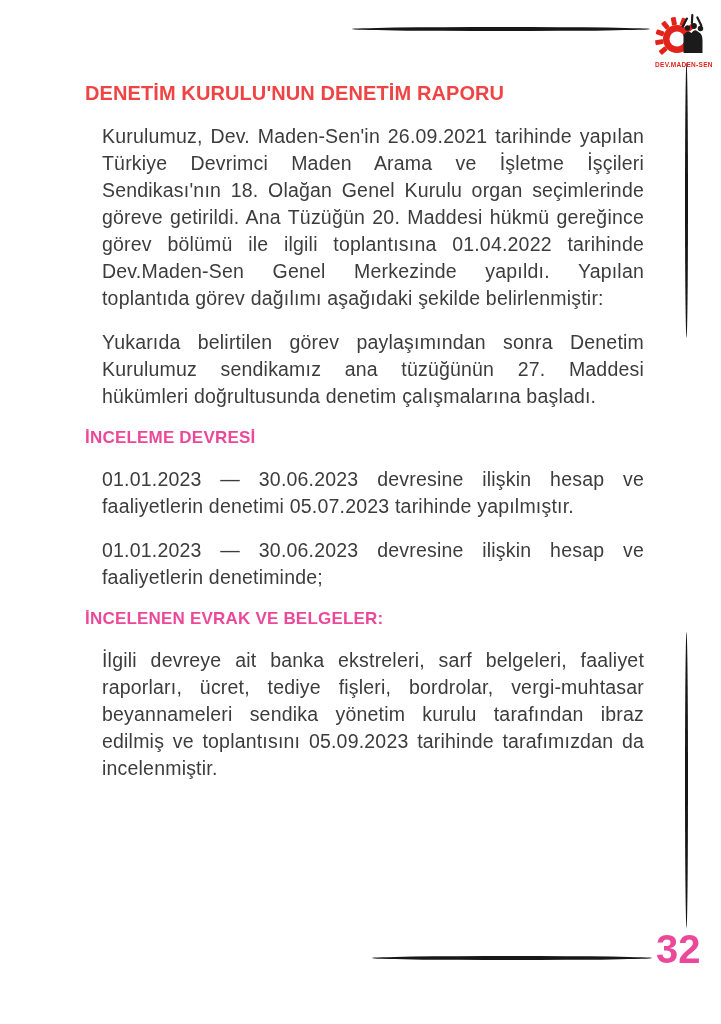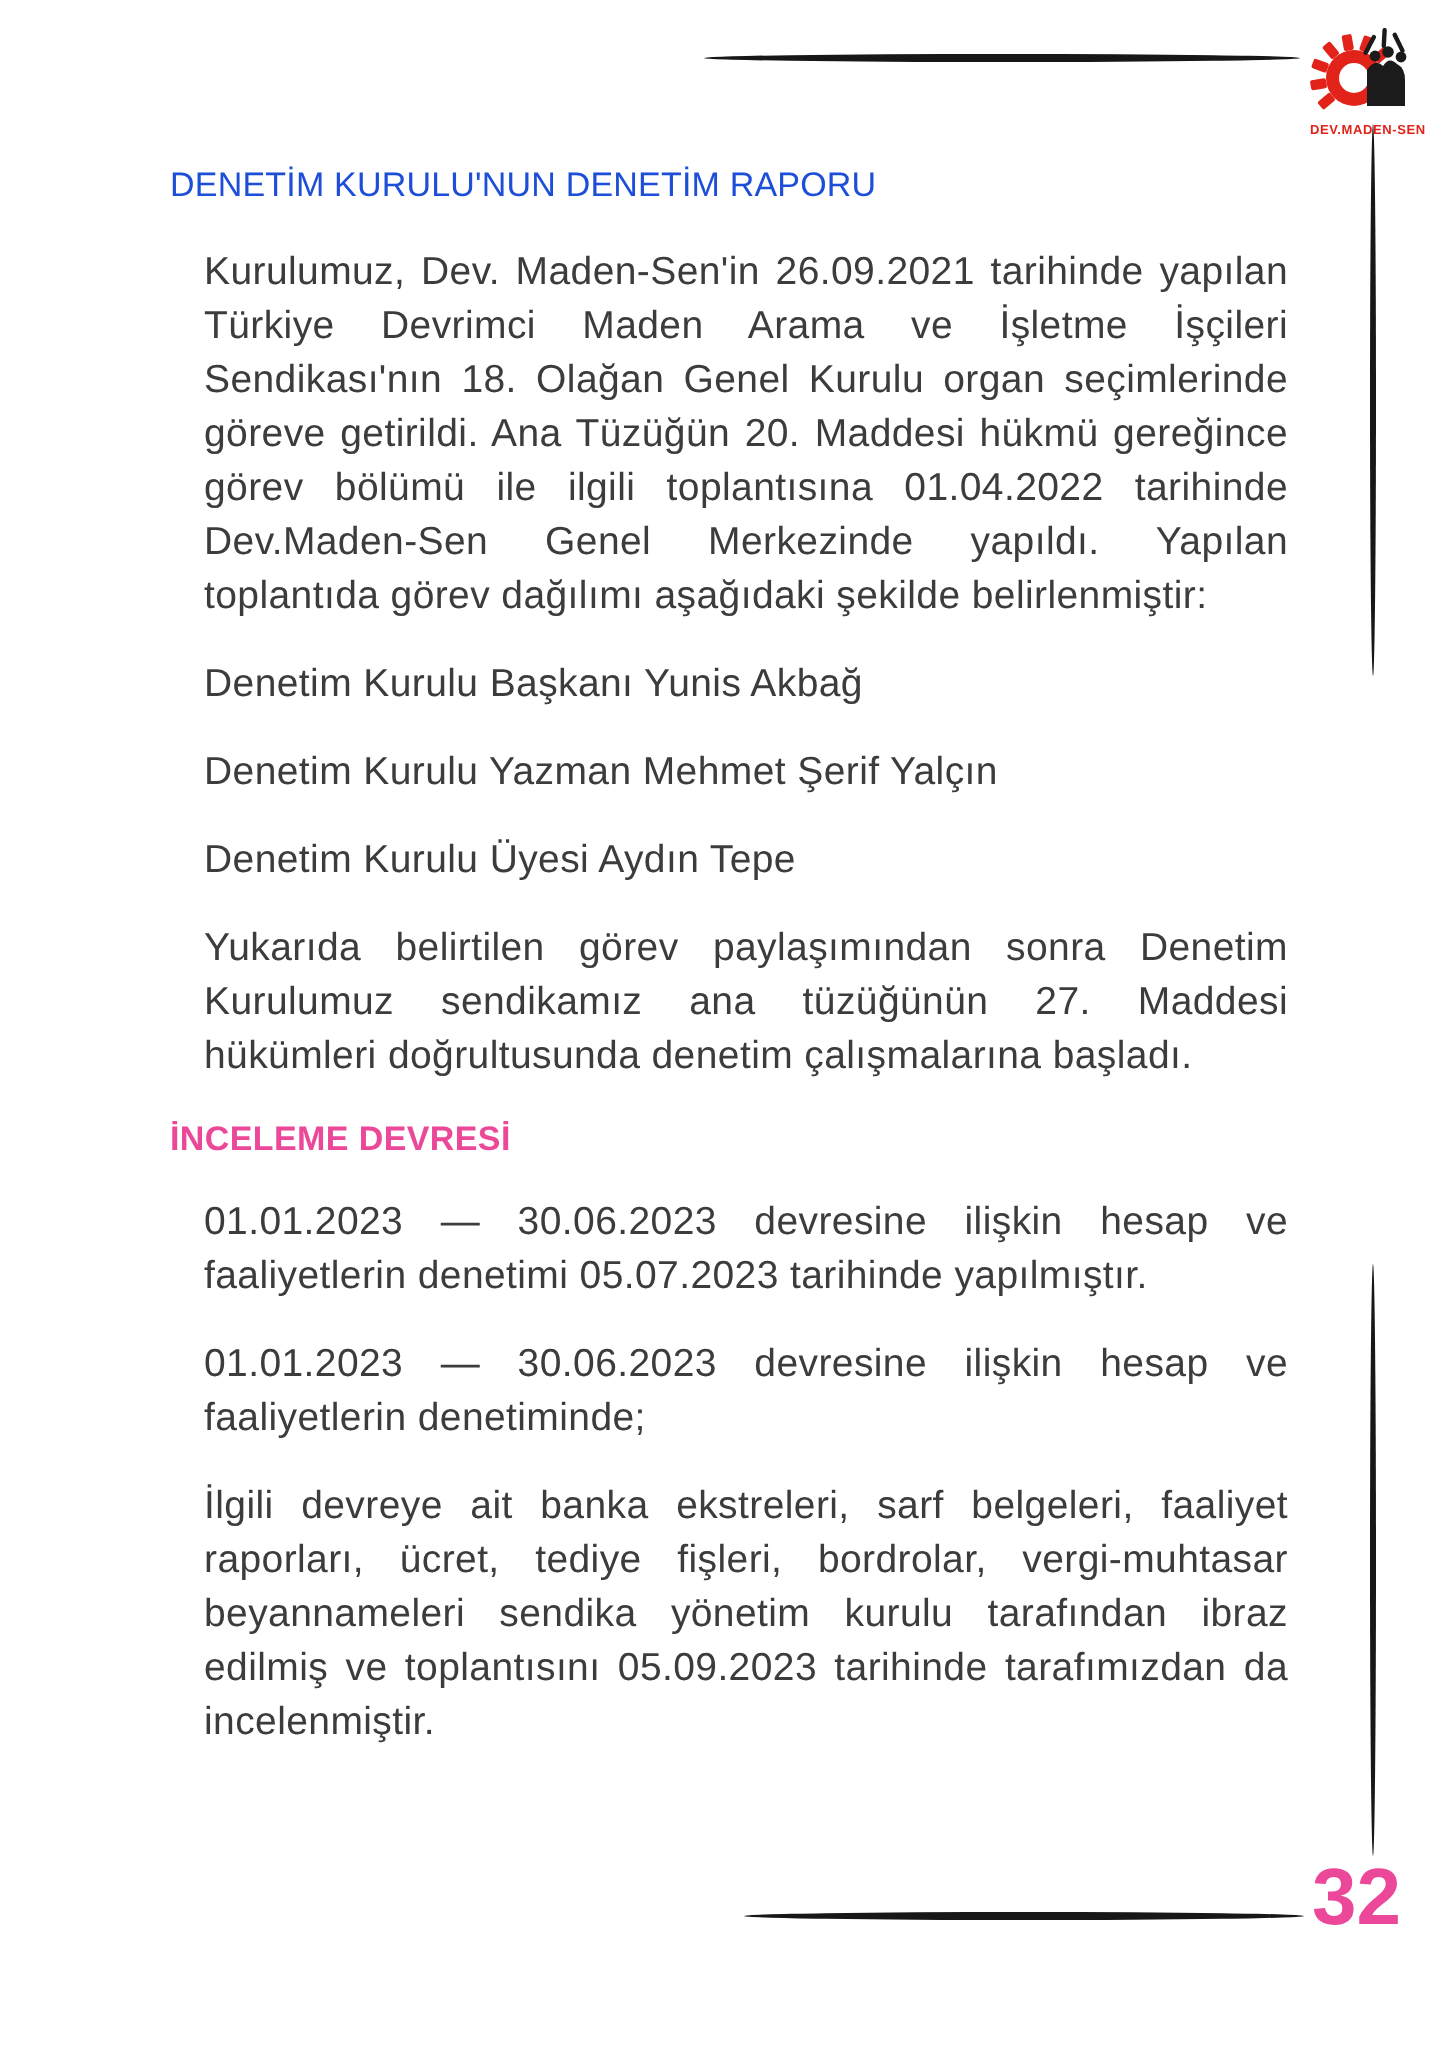--- a/index.html
+++ b/index.html
@@ -25,22 +25,22 @@
     font-size:6.5px;font-weight:bold;color:#e2231a;
     letter-spacing:.3px;line-height:7px;margin-top:-1px;white-space:nowrap;
   }
 
   
   .content{
     position:absolute;left:85px;top:80px;width:576px;
     color:#3c3c3c;
   }
   .title{
-    margin:0 0 17px 0;font-size:17px;line-height:26px;
-    font-weight:normal;color:#1d4ed8;letter-spacing:.1px;
+    margin:0 0 17px 0;font-size:20px;line-height:26px;
+    font-weight:bold;color:#ef4444;letter-spacing:.1px;
   }
   .content p, .members li{
     font-size:19.5px;line-height:27px;letter-spacing:.2px;margin:17px;
   }
   .just{text-align:justify;text-justify:inter-word;}
   .p-intro{margin-bottom:9px;}
   .members{list-style:none;margin:0 0 14px 0;padding:0;}
   .p-after{margin-bottom:14px;}
   .sec-heading{
     margin:0 0 10px 0;font-size:17px;line-height:22px;
@@ -89,30 +89,26 @@
       </g>
     </svg>
     <div class="logo-text">DEV.MADEN-SEN</div>
   </div>
 
   <main class="content">
     <h1 class="title">DENETİM KURULU'NUN DENETİM RAPORU</h1>
 
     <p class="just p-intro">Kurulumuz, Dev. Maden-Sen'in 26.09.2021 tarihinde yapılan Türkiye Devrimci Maden Arama ve İşletme İşçileri Sendikası'nın 18. Olağan Genel Kurulu organ seçimlerinde göreve getirildi. Ana Tüzüğün 20. Maddesi hükmü gereğince görev bölümü ile ilgili toplantısına 01.04.2022 tarihinde Dev.Maden-Sen Genel Merkezinde yapıldı. Yapılan toplantıda görev dağılımı aşağıdaki şekilde belirlenmiştir:</p>
 
-    <ul class="members">
-      <li>Denetim Kurulu Başkanı Yunis Akbağ</li>
-      <li>Denetim Kurulu Yazman Mehmet Şerif Yalçın</li>
-      <li>Denetim Kurulu Üyesi Aydın Tepe</li>
-    </ul>
 
     <p class="just p-after">Yukarıda belirtilen görev paylaşımından sonra Denetim Kurulumuz sendikamız ana tüzüğünün 27. Maddesi hükümleri doğrultusunda denetim çalışmalarına başladı.</p>
 
     <h2 class="sec-heading">İNCELEME DEVRESİ</h2>
     <p class="just p-devre1">01.01.2023 — 30.06.2023 devresine ilişkin hesap ve faaliyetlerin denetimi 05.07.2023 tarihinde yapılmıştır.</p>
     <p class="just p-devre2">01.01.2023 — 30.06.2023 devresine ilişkin hesap ve faaliyetlerin denetiminde;</p>
 
+    <h2 class="sec-heading h-evrak">İNCELENEN EVRAK VE BELGELER:</h2>
     <p class="just">İlgili devreye ait banka ekstreleri, sarf belgeleri, faaliyet raporları, ücret, tediye fişleri, bordrolar, vergi-muhtasar beyannameleri sendika yönetim kurulu tarafından ibraz edilmiş ve toplantısını 05.09.2023 tarihinde tarafımızdan da incelenmiştir.</p>
   </main>
 
   <div class="page-number">32</div>
 
 </div>
 
 </body></html>

